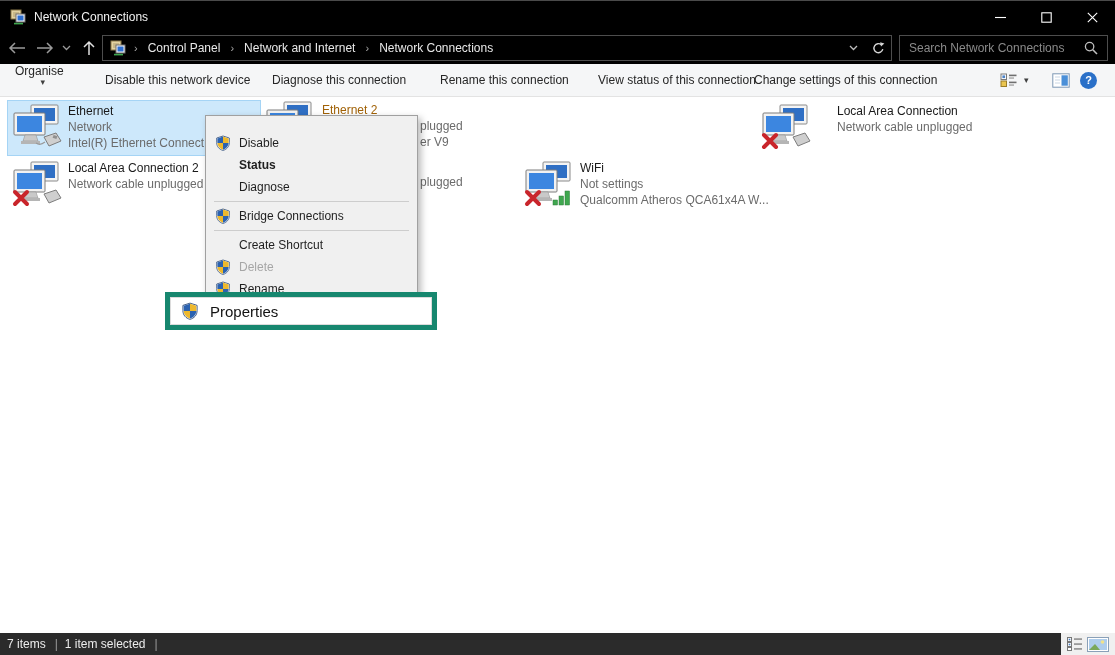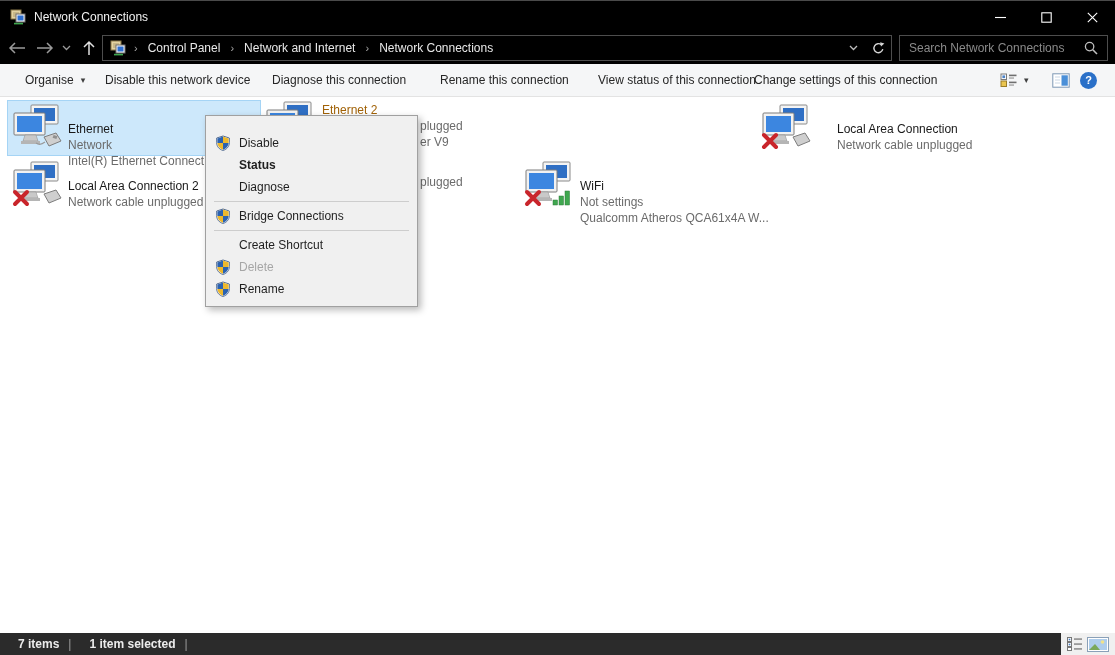--- a/index.html
+++ b/index.html
@@ -31,21 +31,21 @@
 
   
   .toolbar{position:absolute;left:0;top:64px;width:1115px;height:33px;background:#f5f6f7;border-bottom:1px solid #e3e3e3;}
   .tool{position:absolute;top:0;height:32px;display:flex;align-items:center;font-size:12px;color:#262626;cursor:default;white-space:nowrap;}
   .caret{font-size:9px;color:#3f3f3f;margin-left:7px;line-height:1;}
 
   
   .conn{position:absolute;display:flex;width:252px;height:54px;cursor:default;}
   .conn.sel{background:#cde8fb;outline:1px solid #a5d4f5;}
   .conn-icon{flex:none;margin:3px 6px 0 4px;}
-  .conn-text{padding-top:20px;overflow:visible;}
+  .conn-text{padding-top:2px;overflow:visible;}
   .ct{font-size:12px;line-height:16px;color:#191919;white-space:nowrap;}
   .cs{font-size:12px;line-height:16px;color:#6b6b6b;white-space:nowrap;}
   .floating-title{position:absolute;font-size:12px;color:#a16207;white-space:nowrap;z-index:1;}
   .floating-icon{position:absolute;z-index:1;}
   .frag{position:absolute;font-size:12px;color:#6b6b6b;white-space:nowrap;z-index:1;}
 
   
   .cmenu{position:absolute;left:205px;top:115px;width:213px;background:#f0f0f0;border:1px solid #a0a0a0;
          box-shadow:3px 3px 7px rgba(0,0,0,.28);padding:16px 0 6px 0;z-index:5;}
   .mi{height:22px;display:flex;align-items:center;font-size:12px;color:#1f1f1f;cursor:default;}
@@ -57,21 +57,21 @@
 
   
   .annot{position:absolute;left:165px;top:292px;width:272px;height:38px;background:#17876f;padding:5px;z-index:6;}
   .proprow{width:100%;height:100%;background:#fff;border:1px solid #dcdcdc;display:flex;align-items:center;cursor:default;}
   .proprow .pico{margin-left:10px;display:flex;flex:none;}
   .proprow .plbl{margin-left:11px;font-size:15px;color:#121212;white-space:nowrap;}
 
   
   .statusbar{position:absolute;left:0;top:633px;width:1115px;height:22px;background:#2b2b2b;
              display:flex;align-items:center;color:#ececec;font-size:12px;}
-  .sb-item{margin-left:18px;white-space:nowrap;cursor:default;font-weight:bold;}
+  .sb-item{margin-left:7px;white-space:nowrap;cursor:default;}
   .sb-sep{margin-left:9px;color:#9a9a9a;cursor:default;}
   .sb-right{position:absolute;right:0;top:0;width:54px;height:22px;background:#f0f0f0;
             display:flex;align-items:center;justify-content:center;gap:5px;}
   .sb-viewbtn{display:flex;align-items:center;cursor:default;}
 </style>
 </head>
 <body>
 
 <div class="stage">
 
@@ -154,21 +154,21 @@
     <div class="searchfield">
       <input type="text" placeholder="Search Network Connections" style="">
       <svg class="search-ico" width="14" height="14" viewBox="0 0 14 14">
         <circle cx="5.6" cy="5.6" r="4.2" fill="none" stroke="#c0c0c0" stroke-width="1.3"></circle>
         <path d="M8.8 8.8 L13 13" stroke="#c0c0c0" stroke-width="1.6"></path>
         </svg>
     </div>
   </div>
 
   <div class="toolbar">
-    <div class="tool" style="left:25px;">
+    <div class="tool" style="left:15px;flex-direction:column;">
       <span>Organise</span>
         <span class="caret">▾</span>
     </div>
     <div class="tool" style="left:105px;">Disable this network device</div>
     <div class="tool" style="left:272px;">Diagnose this connection</div>
     <div class="tool" style="left:440px;">Rename this connection</div>
     <div class="tool" style="left:598px;">View status of this connection</div>
     <div class="tool" style="left:754px;">Change settings of this connection</div>
 
     <div class="tool" style="left:1000px;">
@@ -350,20 +350,34 @@
           <path d="M8 1.6 L2.4 3.4 V8 H8 Z" fill="#2b62b0"></path>
             <path d="M8 1.6 L13.6 3.4 V8 H8 Z" fill="#edb82d"></path>
           <path d="M2.4 8 H8 V14.7 C5 13.8 2.6 11.4 2.4 8 Z" fill="#edb82d"></path>
             <path d="M8 8 H13.6 C13.4 11.4 11 13.8 8 14.7 Z" fill="#2b62b0"></path>
           </svg>
       </span>
       <span class="lbl">Rename</span>
     </div>
   </div>
 
+  <div class="annot">
+    <div class="proprow">
+      <span class="pico">
+        <svg width="18" height="18" viewBox="0 0 16 16">
+          <path d="M8 1 L14.3 3 V7.6 C14.3 11.7 11.6 14.5 8 15.4 C4.4 14.5 1.7 11.7 1.7 7.6 V3 Z" fill="#fff" stroke="#2b4a78" stroke-width="0.8"></path>
+          <path d="M8 1.6 L2.4 3.4 V8 H8 Z" fill="#2b62b0"></path>
+            <path d="M8 1.6 L13.6 3.4 V8 H8 Z" fill="#edb82d"></path>
+          <path d="M2.4 8 H8 V14.7 C5 13.8 2.6 11.4 2.4 8 Z" fill="#edb82d"></path>
+            <path d="M8 8 H13.6 C13.4 11.4 11 13.8 8 14.7 Z" fill="#2b62b0"></path>
+          </svg>
+      </span>
+      <span class="plbl">Properties</span>
+    </div>
+  </div>
 
   <div class="statusbar">
     <span class="sb-item">7 items</span>
     <span class="sb-sep">|</span>
     <span class="sb-item">1 item selected</span>
     <span class="sb-sep">|</span>
     <div class="sb-right">
       <span class="sb-viewbtn">
         <svg width="15" height="14" viewBox="0 0 15 14">
           <g stroke="#777" fill="#fff">

